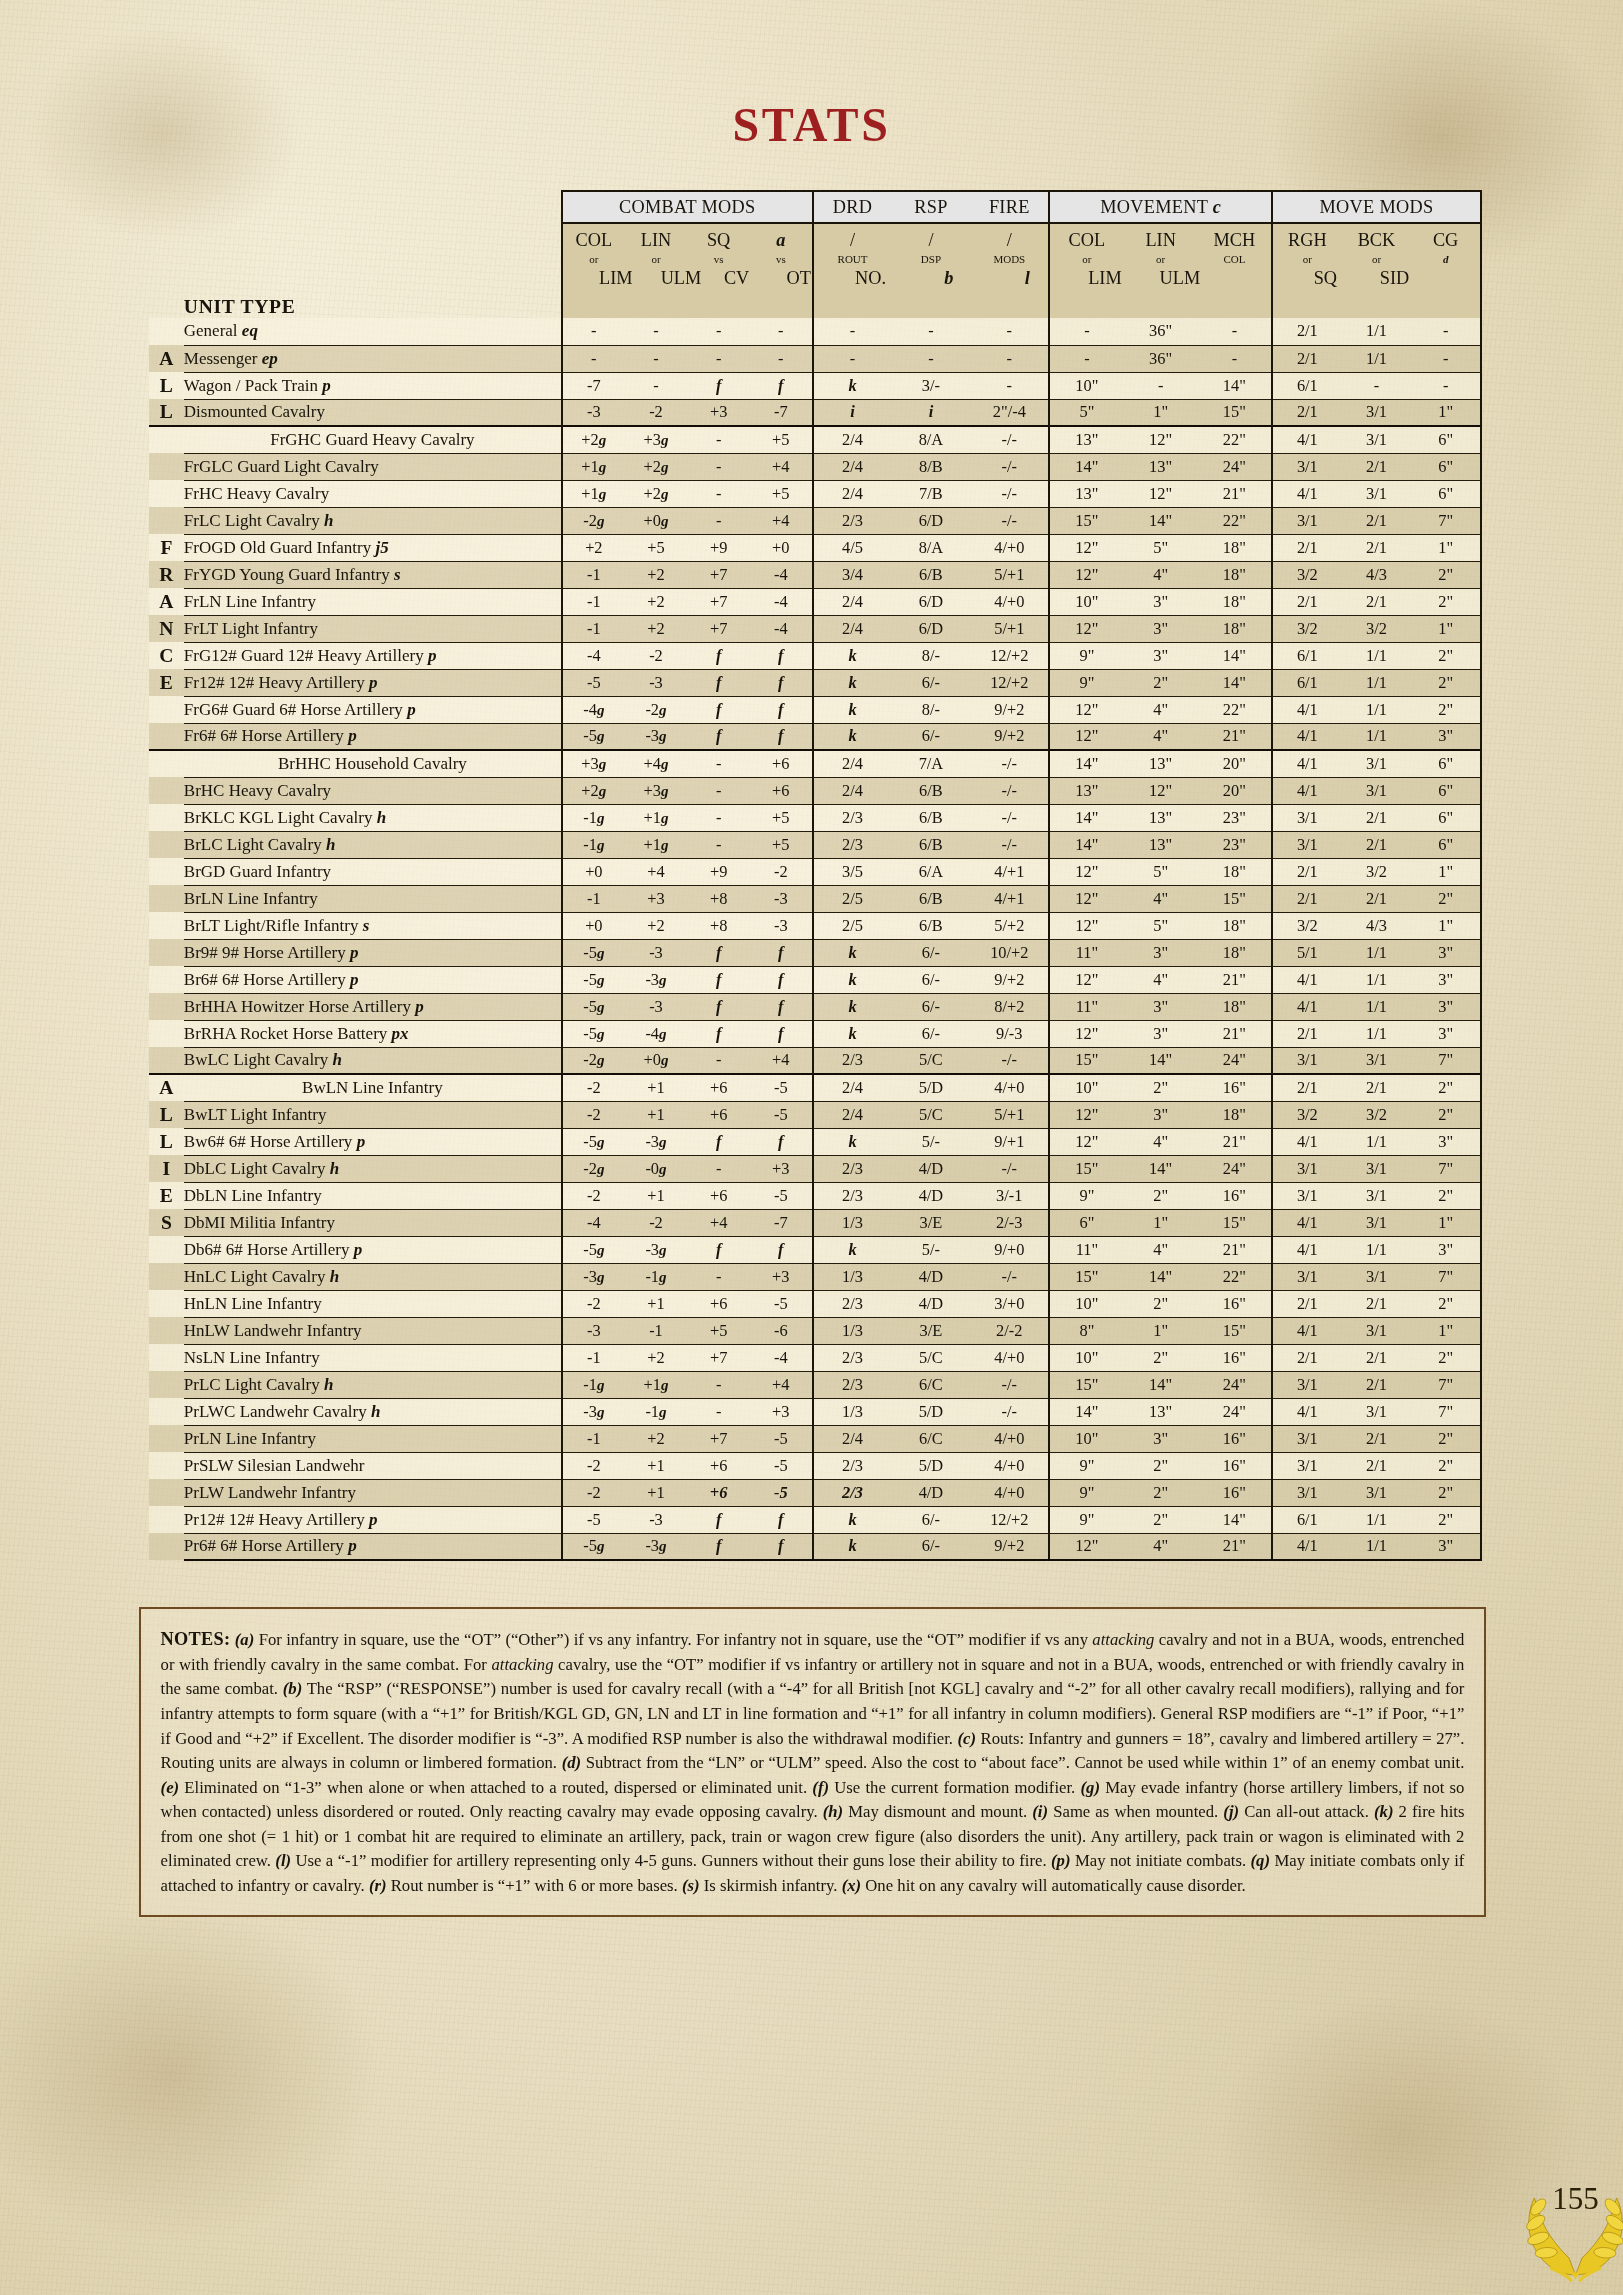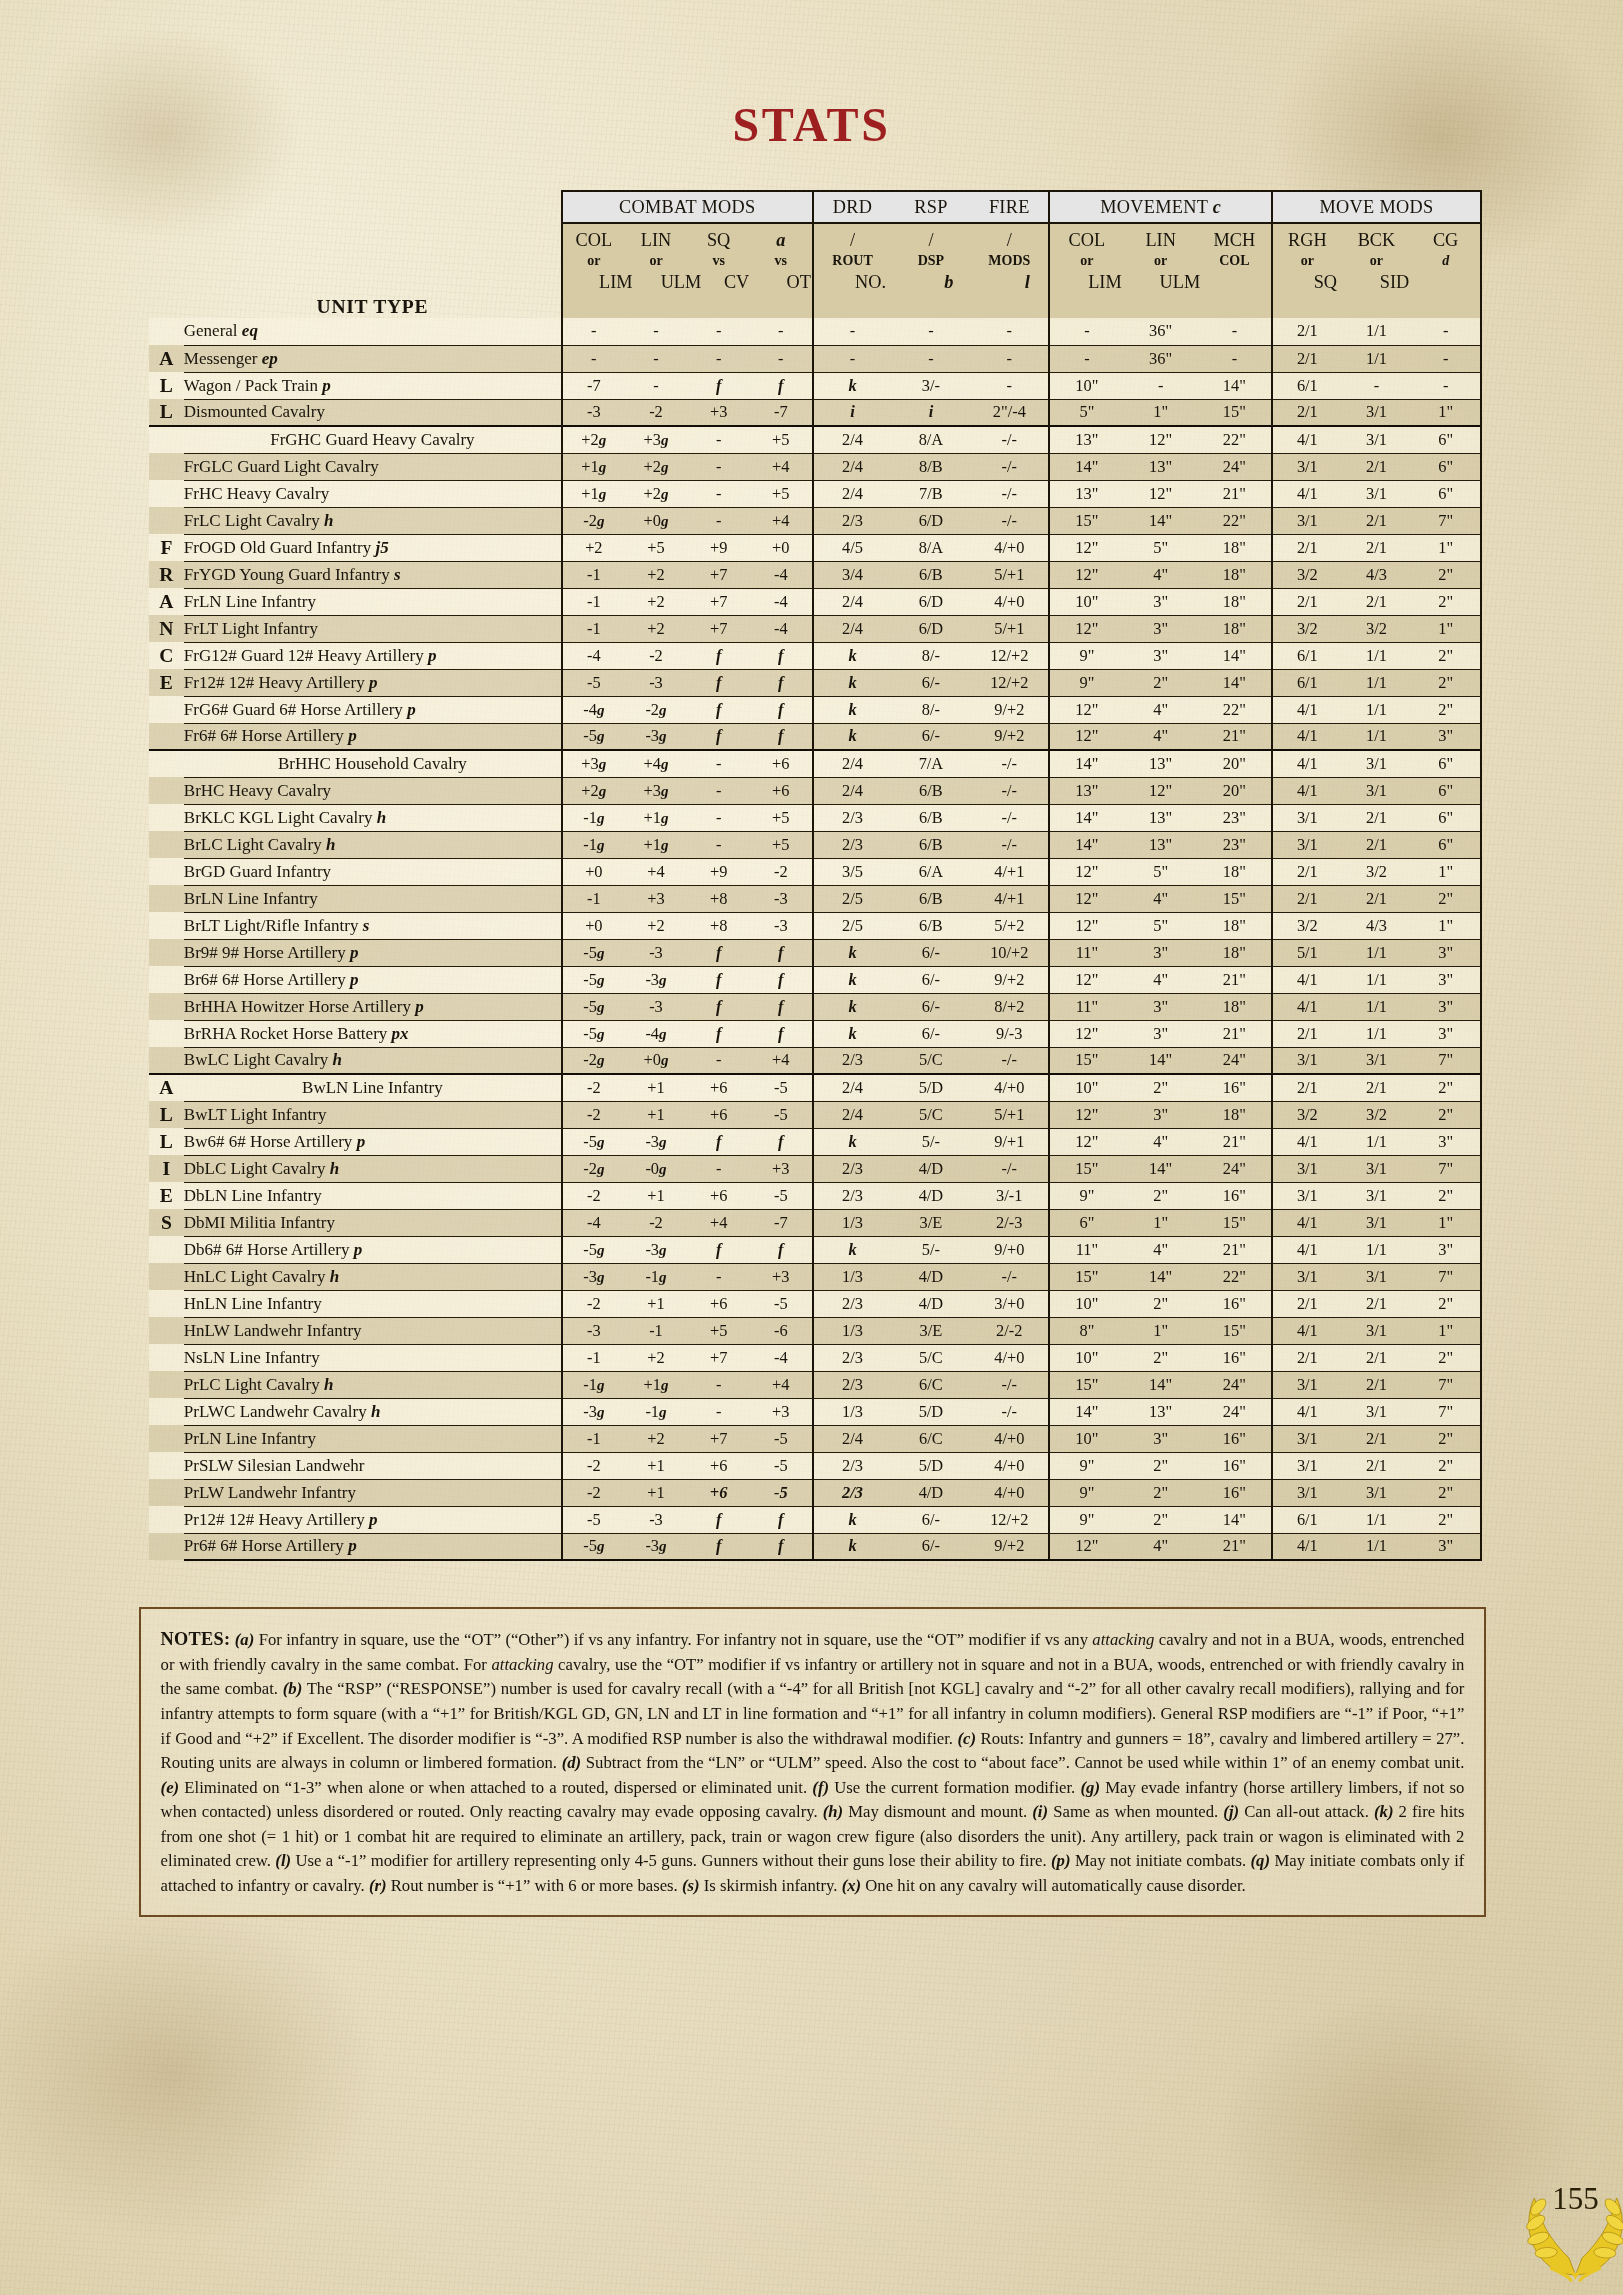--- a/index.html
+++ b/index.html
@@ -41,29 +41,29 @@
   col.c-drd{width:68px;}
   col.c-mv{width:64px;}
   col.c-mm{width:60px;}
 
   
   .hgrp{height:30px;text-align:center;font-size:18.3px;letter-spacing:0.3px;
     background:#e5e5e5;border-bottom:2px solid #1a1409;}
   .hsub{height:94px;vertical-align:top;text-align:center;background:#d6cba5;}
   .hsub div{line-height:1.30;}
   .hsub .l1{font-size:18.3px;padding-top:4.6px;}
-  .hsub .l2{font-size:14px;font-weight:bold;}
+  .hsub .l2{font-size:11px;}
   .hsub .l3{font-size:18.3px;margin-left:36px;}
   .it{font-style:italic;font-weight:bold;}
 
   .vsepL{border-left:2px solid #1a1409;}
   .vsepR{border-right:2px solid #1a1409;}
   .headcap{border-top:2px solid #1a1409;}
 
-  .unit-head{vertical-align:bottom;text-align:center;padding-right:14.4px;
+  .unit-head{vertical-align:bottom;text-align:left;padding-right:14.4px;
     font-size:19.6px;font-weight:bold;letter-spacing:0.7px;padding-bottom:5.2px;}
 
   tr.drow{height:27px;}
   tr.drow td{border-bottom:1.3px solid #241b0c;}
   td.unit{padding-left:13px;font-size:17px;white-space:nowrap;}
   td.num{text-align:center;font-size:16.4px;}
   td.grp{text-align:center;font-size:19.6px;font-weight:bold;border-bottom:none !important;
     letter-spacing:0;}
   tr.light td{background:rgba(248,243,225,.62);}
   tr.dark  td{background:rgba(208,197,159,.62);}

